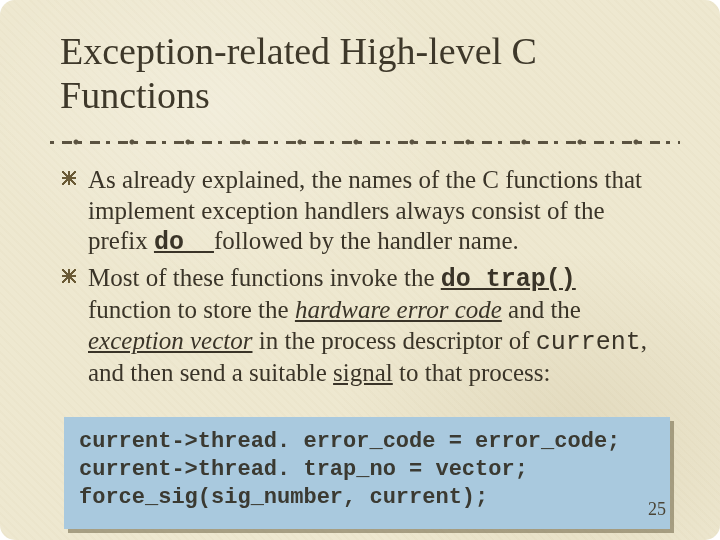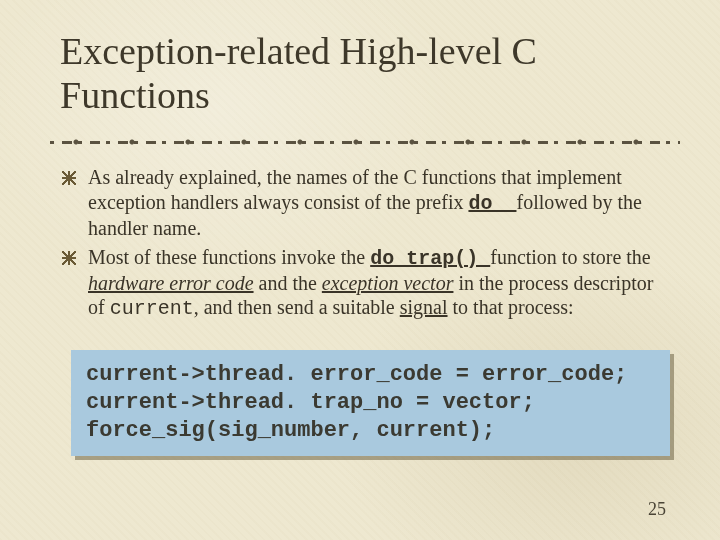--- a/index.html
+++ b/index.html
@@ -15,20 +15,21 @@
     background: #eee8d0;
     background-image:
       radial-gradient(ellipse 400px 300px at 30% 20%, rgba(255,255,255,0.25), transparent 60%),
       radial-gradient(ellipse 400px 300px at 80% 80%, rgba(160,140,90,0.15), transparent 60%),
       repeating-linear-gradient(45deg, rgba(180,160,110,0.04) 0 2px, transparent 2px 6px);
     position: relative;
     font-family: Georgia, 'Times New Roman', serif;
     color: #3a3428;
     box-sizing: border-box;
     padding: 30px 50px 0 60px;
+    border-radius: 15px;
   }
   .title {
     font-size: 38px;
     line-height: 1.15;
     margin: 0 0 18px 0;
     color: #3e382a;
     font-weight: normal;
   }
   .divider {
     height: 14px;
@@ -50,21 +51,21 @@
     position: absolute;
     left: 0; right: 0; top: 3px; height: 8px;
     background-image: radial-gradient(circle 3px at 26px 4px, #5a5240 2px, transparent 3px);
     background-size: 56px 8px;
     background-repeat: repeat-x;
   }
   ul.body {
     list-style: none;
     padding: 0 0 0 28px;
     margin: 0;
-    font-size: 20px;
+    font-size: 25px;
     line-height: 1.22;
   }
   ul.body > li {
     position: relative;
     margin-bottom: 4px;
   }
   ul.body > li::before {
     content: "";
     position: absolute;
     left: -26px;
@@ -78,25 +79,25 @@
       linear-gradient(-45deg, transparent 45%, #6a5a35 45% 55%, transparent 55%) center/14px 14px no-repeat;
   }
   .mono {
     font-family: "Courier New", Courier, monospace;
     font-weight: bold;
   }
   .underline { text-decoration: underline; }
   .bold { font-weight: normal; }
   .italic { font-style: italic; }
   .codebox {
-    margin: 28px 0 0 11px;
+    margin: 28px 0 0 4px;
     background: #a9c9de;
     border: 1px solid #a9c9de;
     box-shadow: 4px 4px 0 rgba(120,110,80,0.6);
-    padding: 10px 14px 10px 14px;
+    padding: 10px 14px 16px 14px;
     font-family: "Courier New", Courier, monospace;
     font-weight: bold;
     font-size: 22px;
     color: #3b3a32;
     line-height: 1.28;
     white-space: pre;
   }
   .pagenum {
     position: absolute;
     right: 54px;

